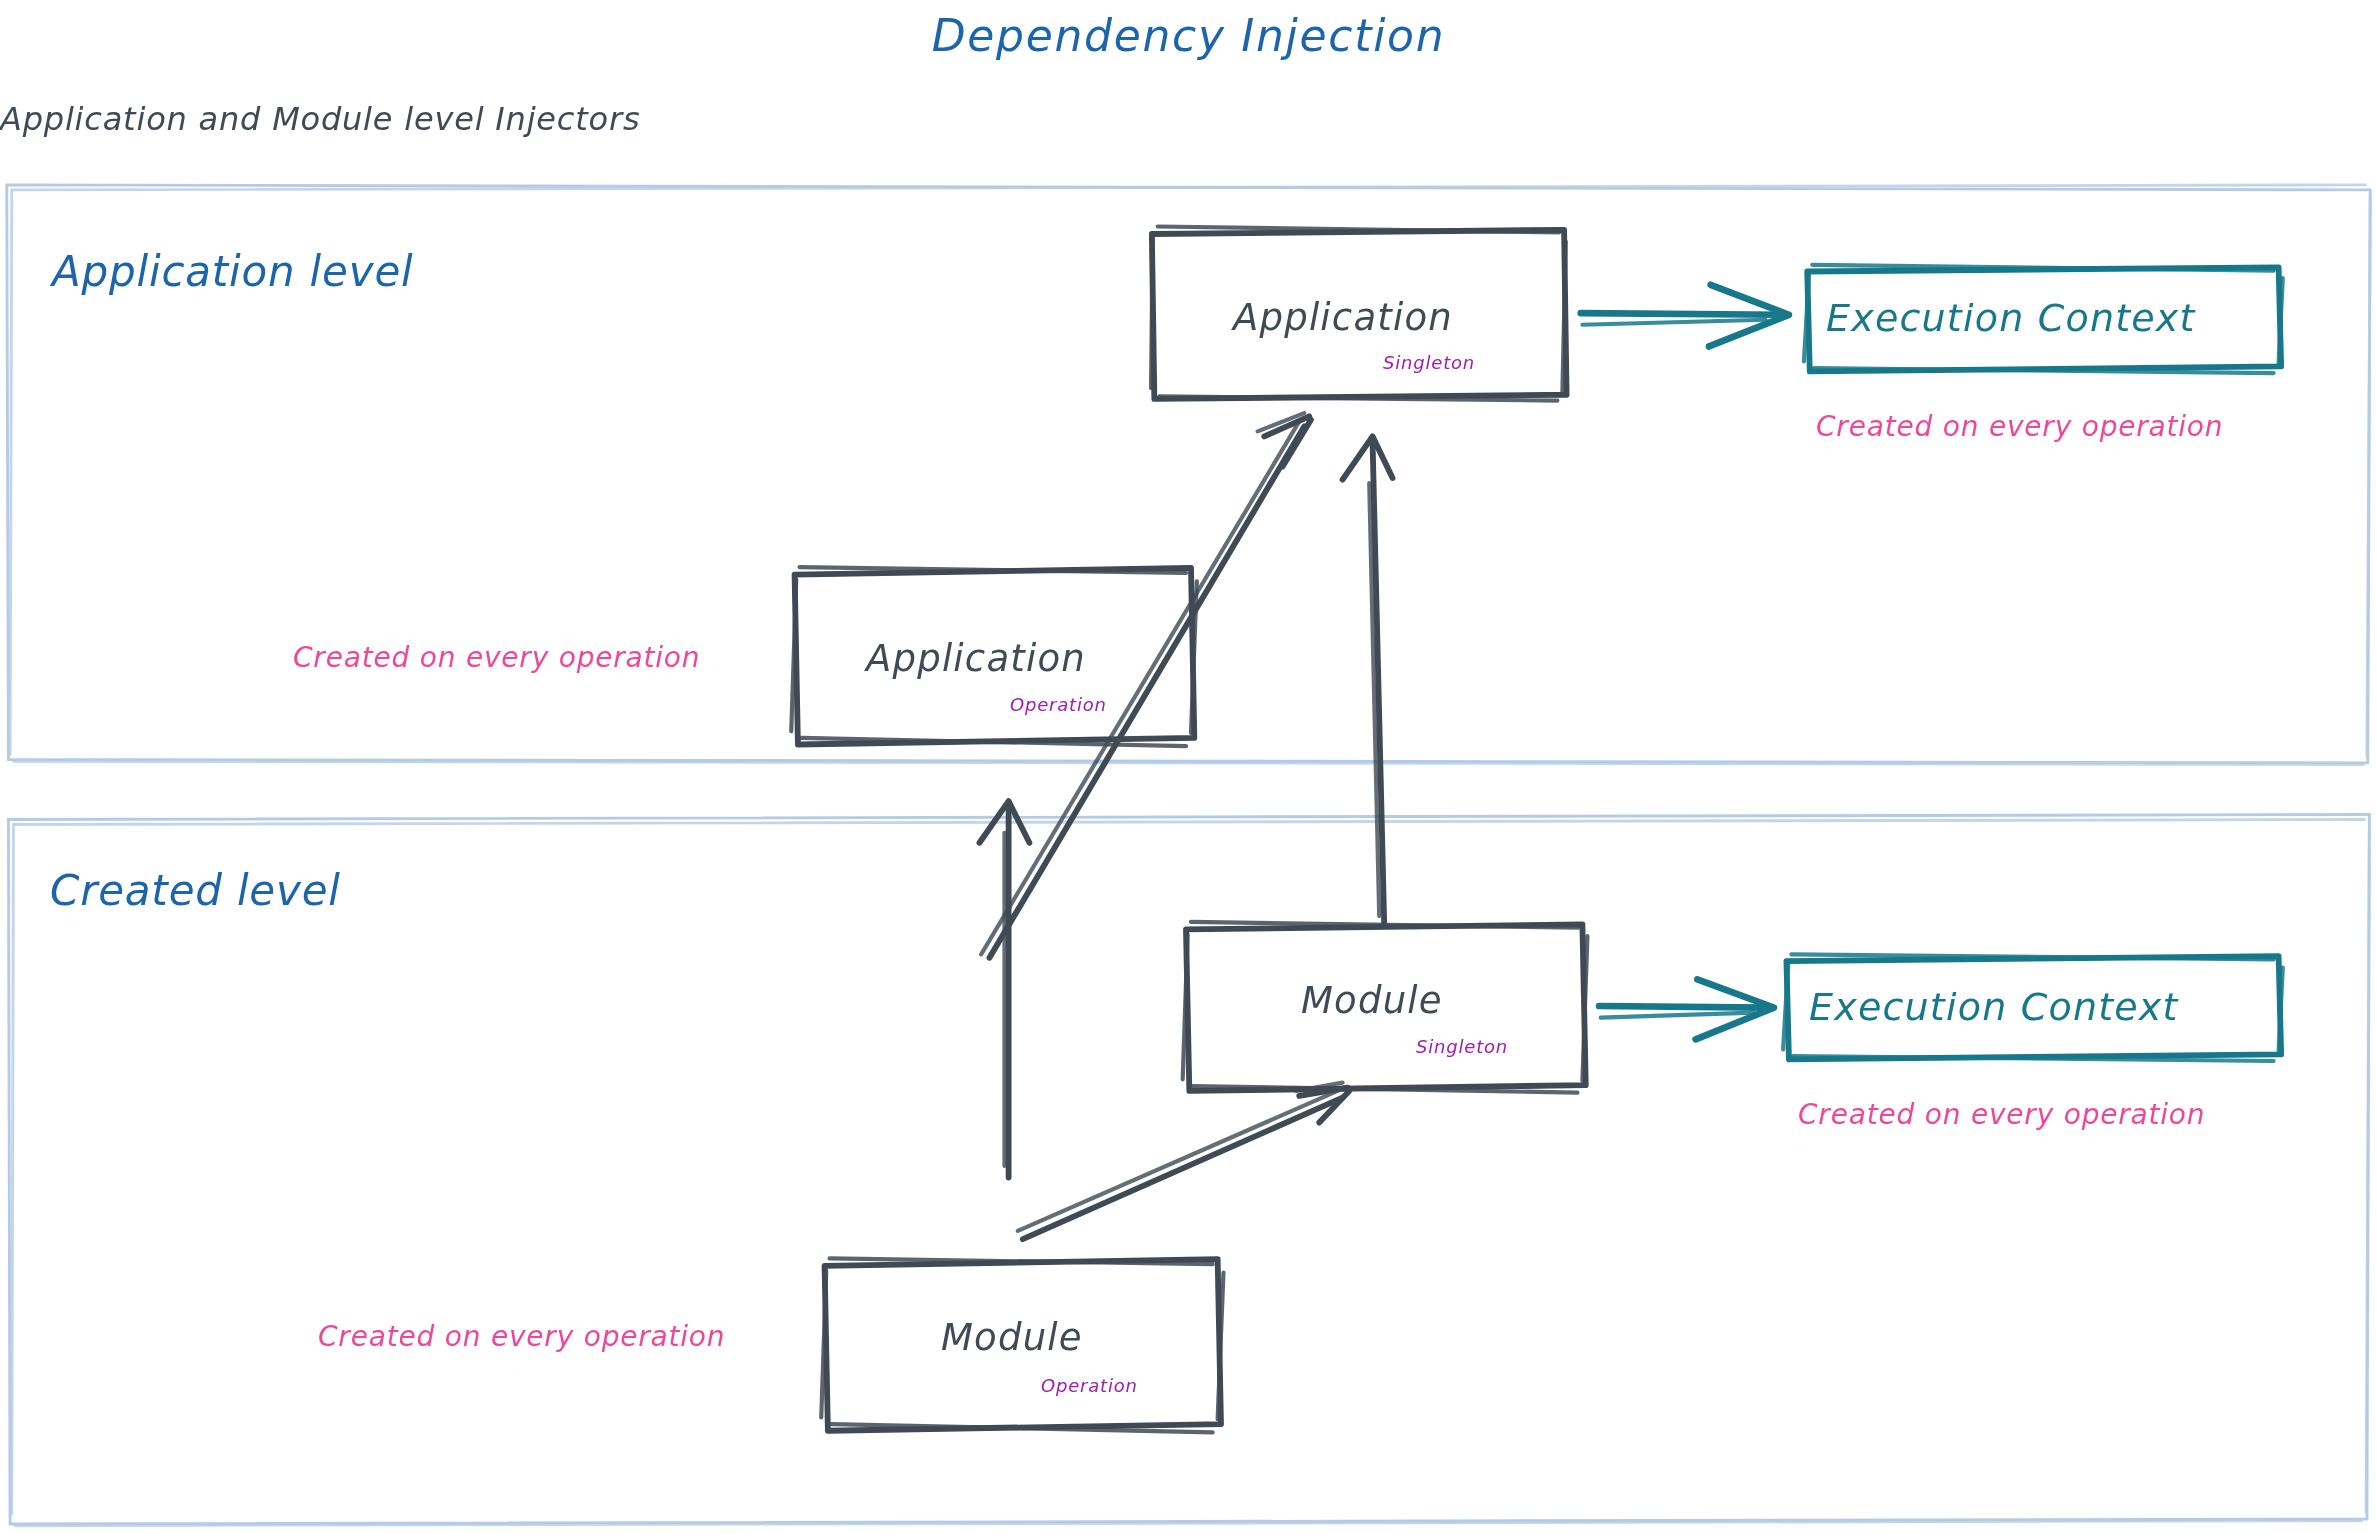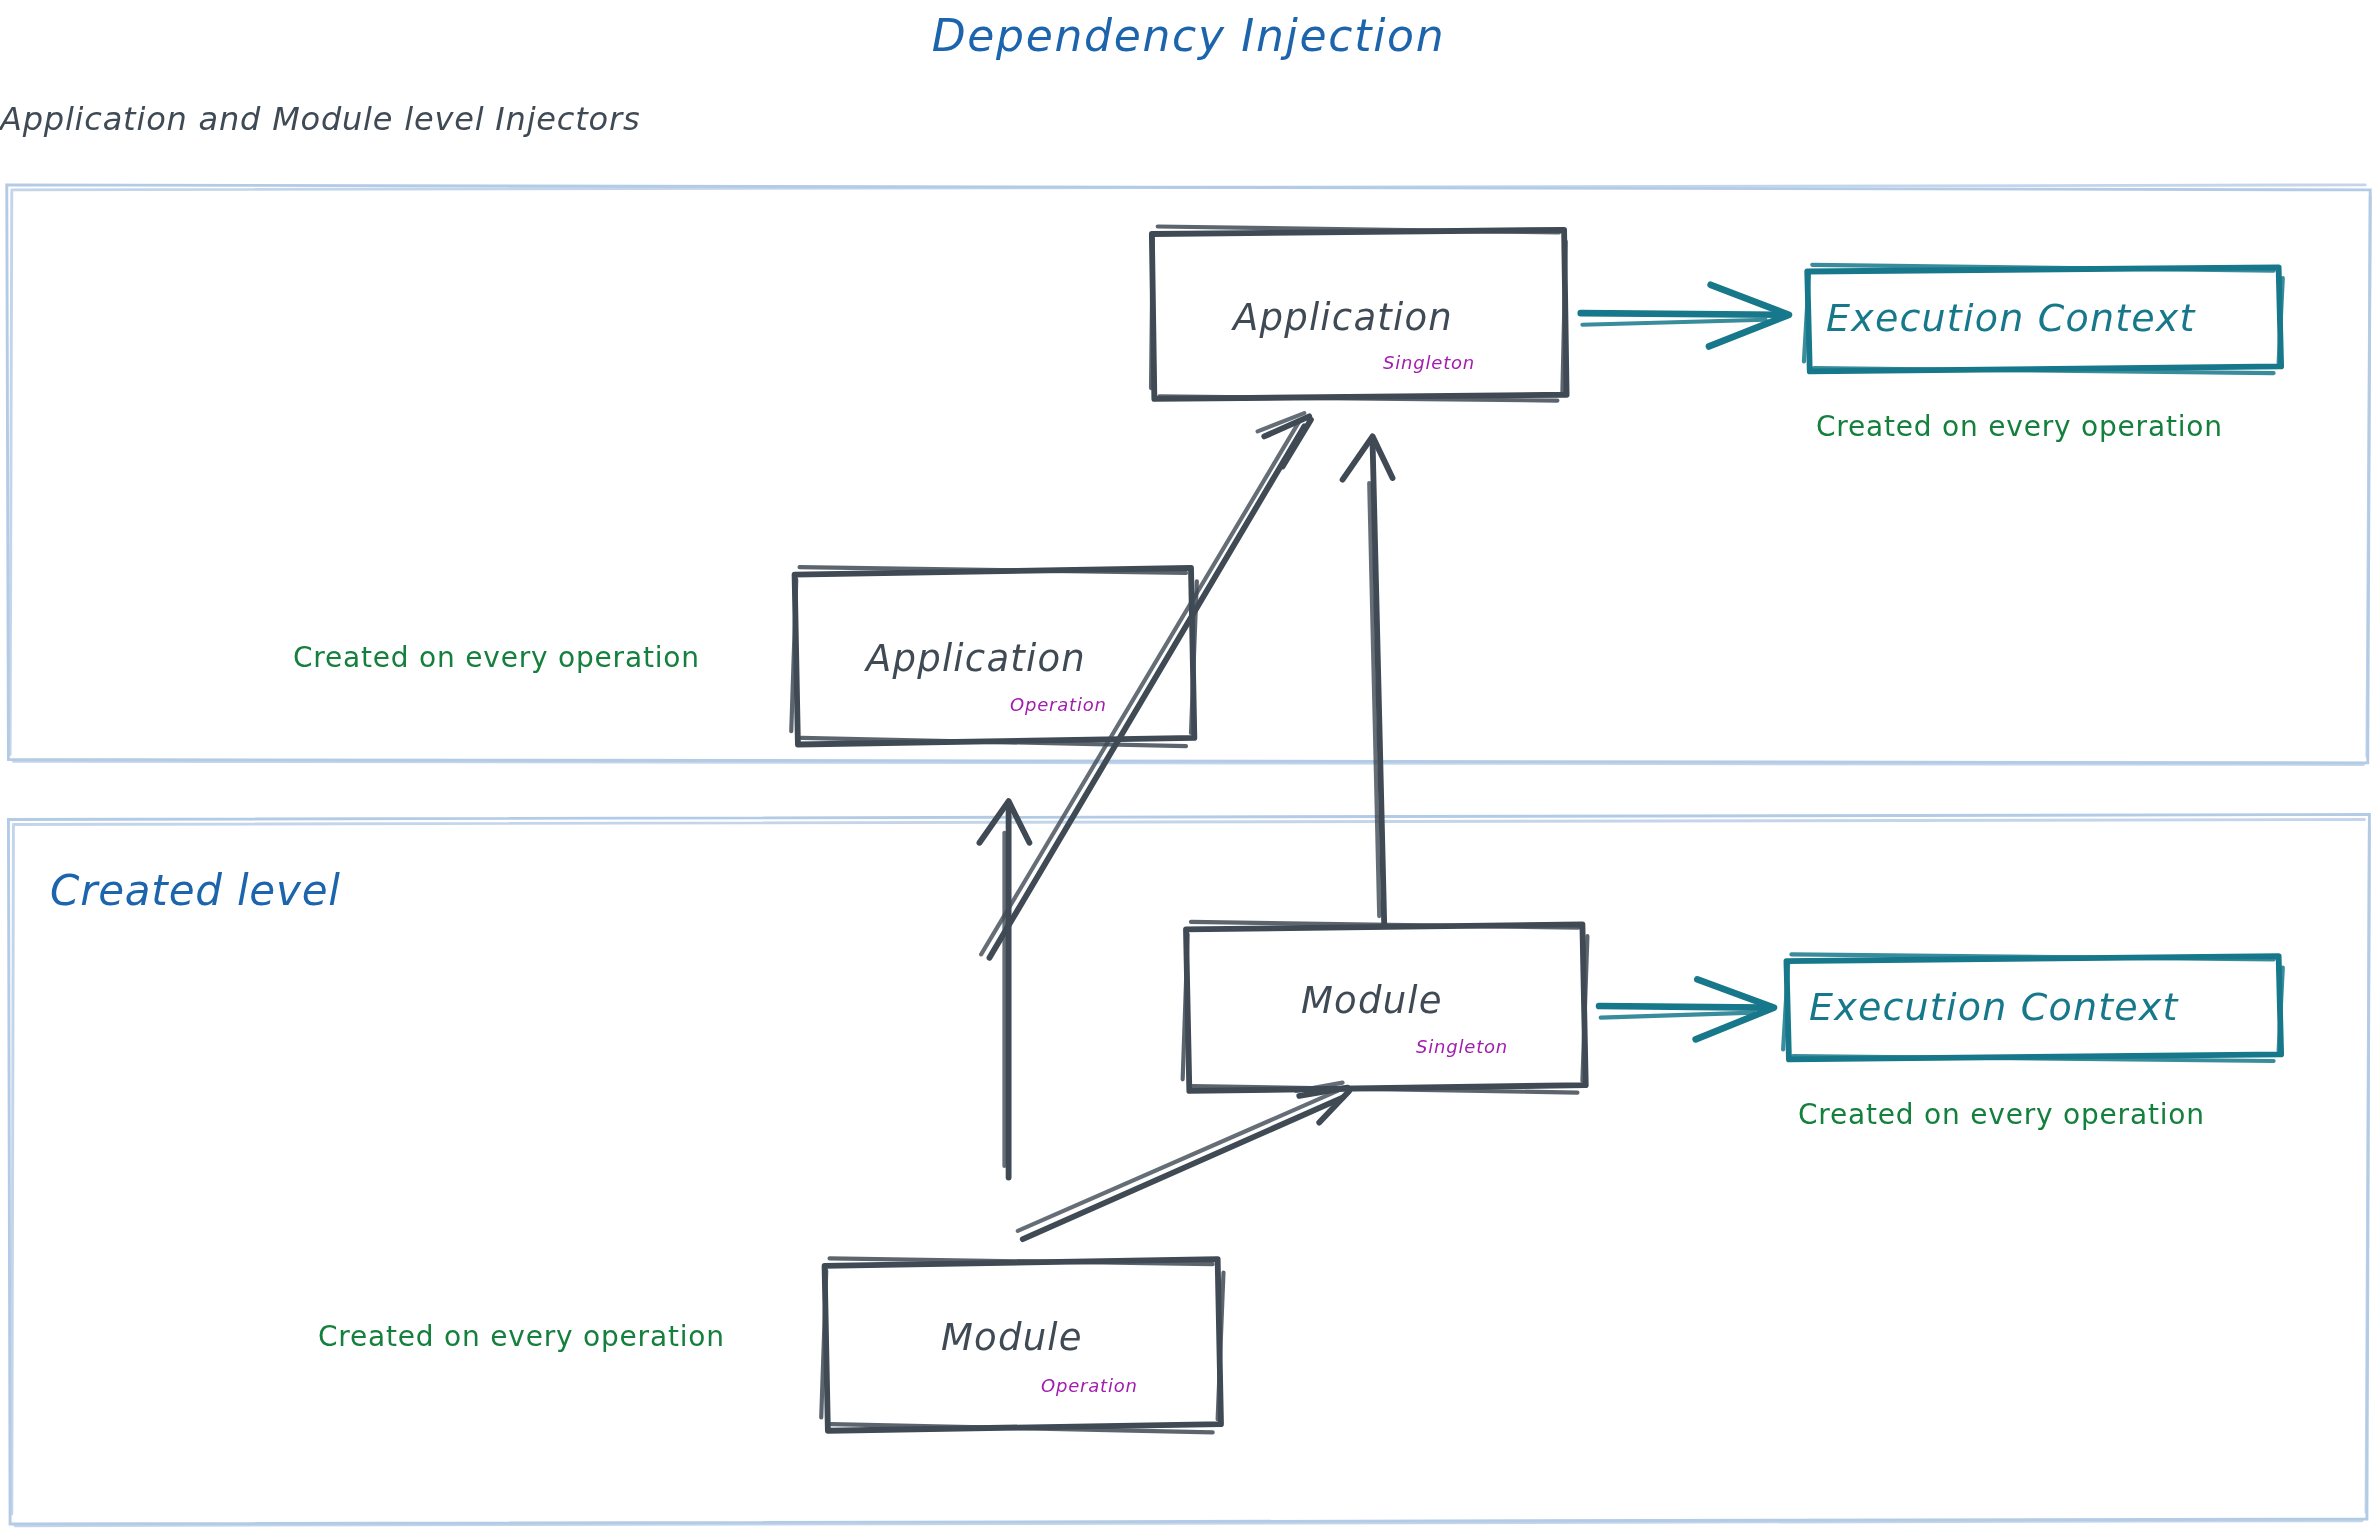--- a/index.html
+++ b/index.html
@@ -70,21 +70,22 @@
     letter-spacing: 0.8px;
   }
   .ctx-title {
     font-size: 38px;
     color: #16788a;
     font-style: italic;
     letter-spacing: 1.2px;
   }
   .note {
     font-size: 28px;
-    color: #15803d;
+    color: #ec4899;
+    font-style: italic;
     letter-spacing: 0.8px;
   }
 </style>
 </head>
 <body>
 
 <div id="canvas">
 
   <div class="txt" id="title">Dependency Injection</div>
   <div class="txt" id="subtitle">Application and Module level Injectors</div>
@@ -176,20 +177,21 @@
       <path class="art" d="M 2054 342 L 2148 378 L 2052 416"></path>
     </g>
 
     <g>
       <path class="art" d="M 1920 1208 L 2120 1210"></path>
       <path class="art2" d="M 1922 1222 L 2106 1216"></path>
       <path class="art" d="M 2038 1176 L 2130 1210 L 2036 1248"></path>
     </g>
   </svg>
 
+  <div class="txt band-title" style="left:52px; top:247px;">Application level</div>
   <div class="txt band-title" style="left:50px; top:866px;">Created level</div>
 
   <div class="txt node-title" style="left:1233px; top:296px;">Application</div>
   <div class="txt node-scope" style="left:1383px; top:352px;">Singleton</div>
 
   <div class="txt node-title" style="left:866px; top:637px;">Application</div>
   <div class="txt node-scope" style="left:1010px; top:694px;">Operation</div>
   <div class="txt note" style="left:293px; top:641px;">Created on every operation</div>
 
   <div class="txt ctx-title" style="left:1826px; top:296px;">Execution Context</div>

